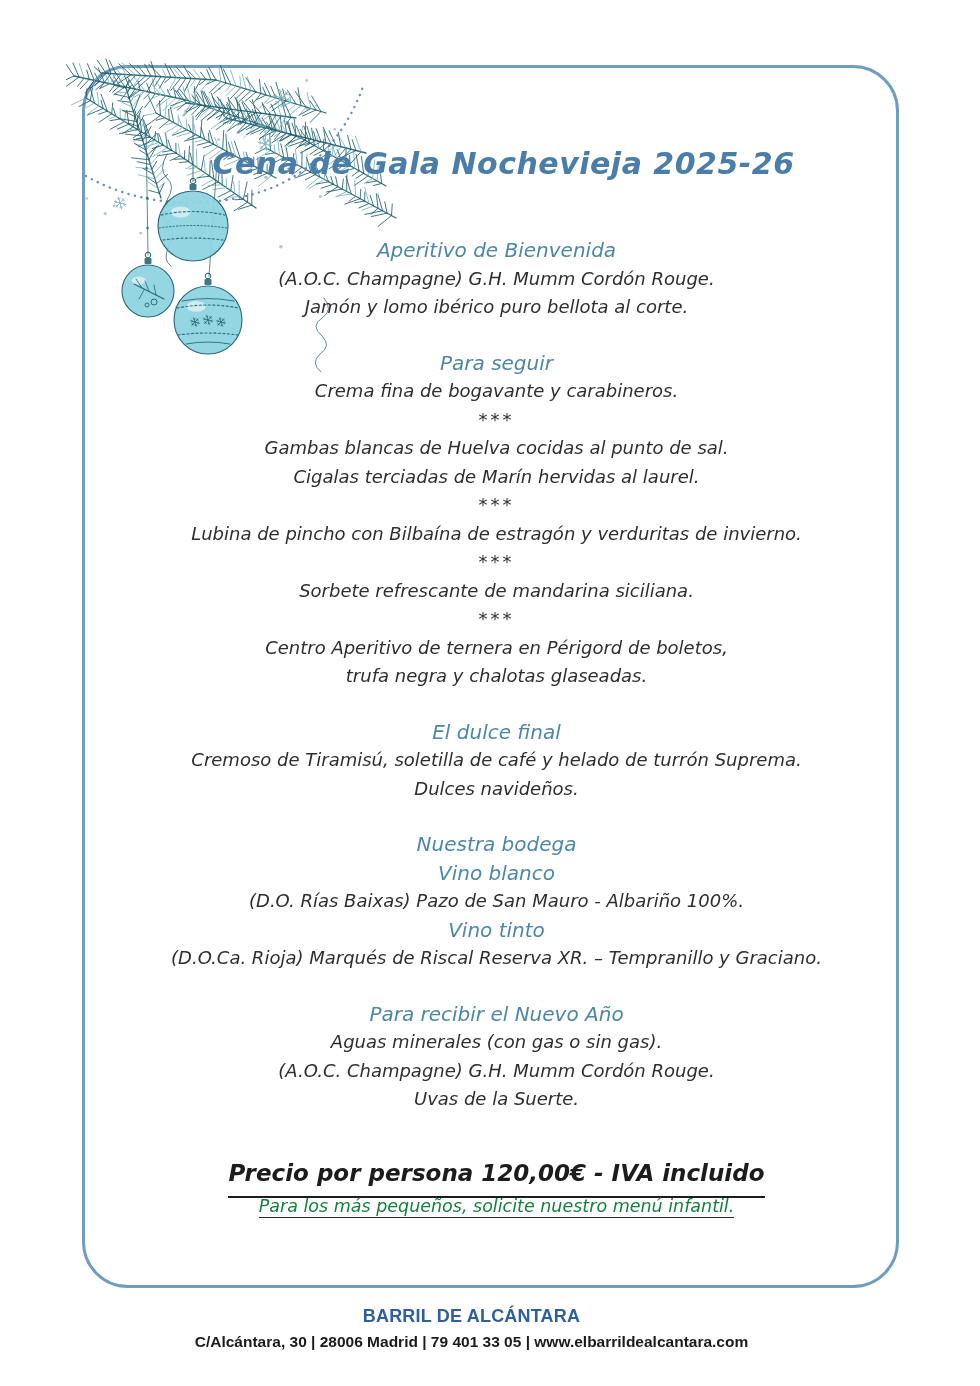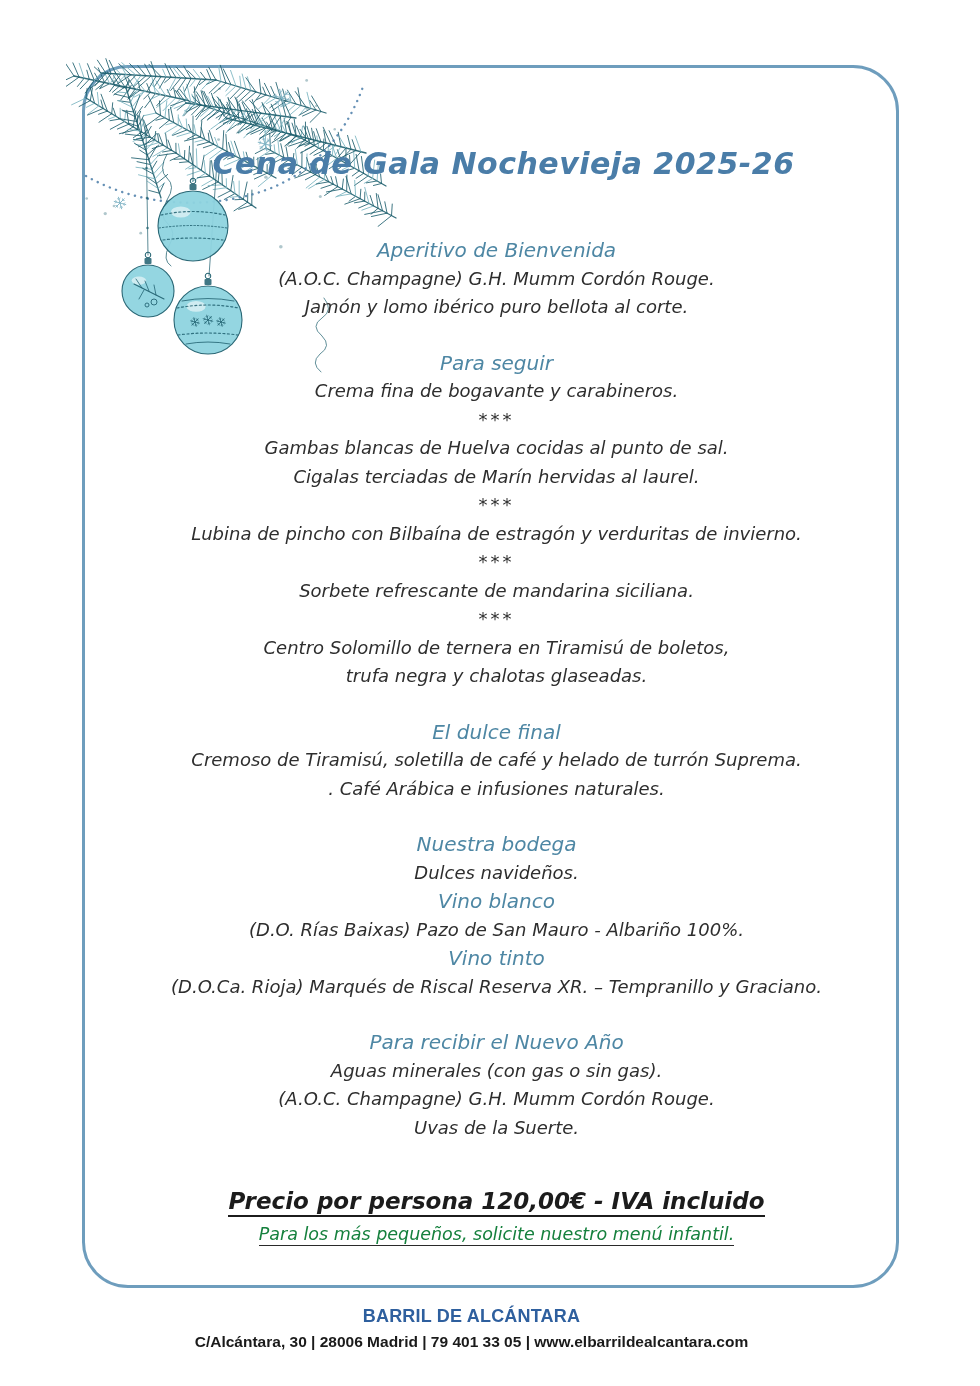--- a/index.html
+++ b/index.html
@@ -32,21 +32,21 @@
   .mb{font-family:"DejaVu Sans",sans-serif;font-style:italic;
     font-size:18px;line-height:28.5px;color:var(--body-ink);}
   .mb-header{color:var(--header-teal);font-size:20px;margin-top:27px;font-weight:500;}
   .mb-header:first-child{margin-top:0;}
   .mb-subheader{color:var(--header-teal);font-size:20px;font-weight:500;}
   .mb-stars{letter-spacing:3px;font-size:18px;}
 
   .pricing{margin-top:44px;}
   .price-line{font-family:"DejaVu Sans",sans-serif;font-style:italic;font-weight:700;
     font-size:23px;line-height:30px;color:#1c1c1c;}
-  .price-line span{border-bottom:2px solid #1c1c1c;padding-bottom:1px;}
+  .price-line span{border-bottom:2px solid #1c1c1c;padding-bottom:10px;}
   .kids-line{margin-top:5px;font-family:"DejaVu Sans",sans-serif;font-style:italic;
     font-size:17.5px;line-height:26px;color:#15803d;}
   .kids-line span{border-bottom:1.5px solid #2a2a2a;padding-bottom:1px;}
 
   .site-footer{position:absolute;left:0;top:1304px;width:943px;text-align:center;z-index:2;}
   .restaurant-name{font-weight:700;font-size:18px;line-height:24px;color:var(--footer-blue);letter-spacing:.2px;}
   .restaurant-address{margin-top:3px;font-weight:700;font-size:15.5px;line-height:22px;color:var(--footer-text);}
 </style>
 </head>
 <body>
@@ -796,27 +796,26 @@
         <div class="mb mb-header">Para seguir</div>
         <div class="mb mb-line">Crema fina de bogavante y carabineros.</div>
         <div class="mb mb-stars">***</div>
         <div class="mb mb-line">Gambas blancas de Huelva cocidas al punto de sal.</div>
         <div class="mb mb-line">Cigalas terciadas de Marín hervidas al laurel.</div>
         <div class="mb mb-stars">***</div>
         <div class="mb mb-line">Lubina de pincho con Bilbaína de estragón y verduritas de invierno.</div>
         <div class="mb mb-stars">***</div>
         <div class="mb mb-line">Sorbete refrescante de mandarina siciliana.</div>
         <div class="mb mb-stars">***</div>
-        <div class="mb mb-line">Centro Solomillo de ternera en Tiramisú de boletos,</div>
+        <div class="mb mb-line">Centro Aperitivo de ternera en Périgord de boletos,</div>
         <div class="mb mb-line">trufa negra y chalotas glaseadas.</div>
         <div class="mb mb-header">El dulce final</div>
         <div class="mb mb-line">Cremoso de Tiramisú, soletilla de café y helado de turrón Suprema.</div>
-        <div class="mb mb-line">. Café Arábica e infusiones naturales.</div>
+        <div class="mb mb-line">Dulces navideños.</div>
         <div class="mb mb-header">Nuestra bodega</div>
-        <div class="mb mb-line">Dulces navideños.</div>
         <div class="mb mb-subheader">Vino blanco</div>
         <div class="mb mb-line">(D.O. Rías Baixas) Pazo de San Mauro - Albariño 100%.</div>
         <div class="mb mb-subheader">Vino tinto</div>
         <div class="mb mb-line">(D.O.Ca. Rioja) Marqués de Riscal Reserva XR. – Tempranillo y Graciano.</div>
         <div class="mb mb-header">Para recibir el Nuevo Año</div>
         <div class="mb mb-line">Aguas minerales (con gas o sin gas).</div>
         <div class="mb mb-line">(A.O.C. Champagne) G.H. Mumm Cordón Rouge.</div>
         <div class="mb mb-line">Uvas de la Suerte.</div>
       </div>
     <div class="pricing">

